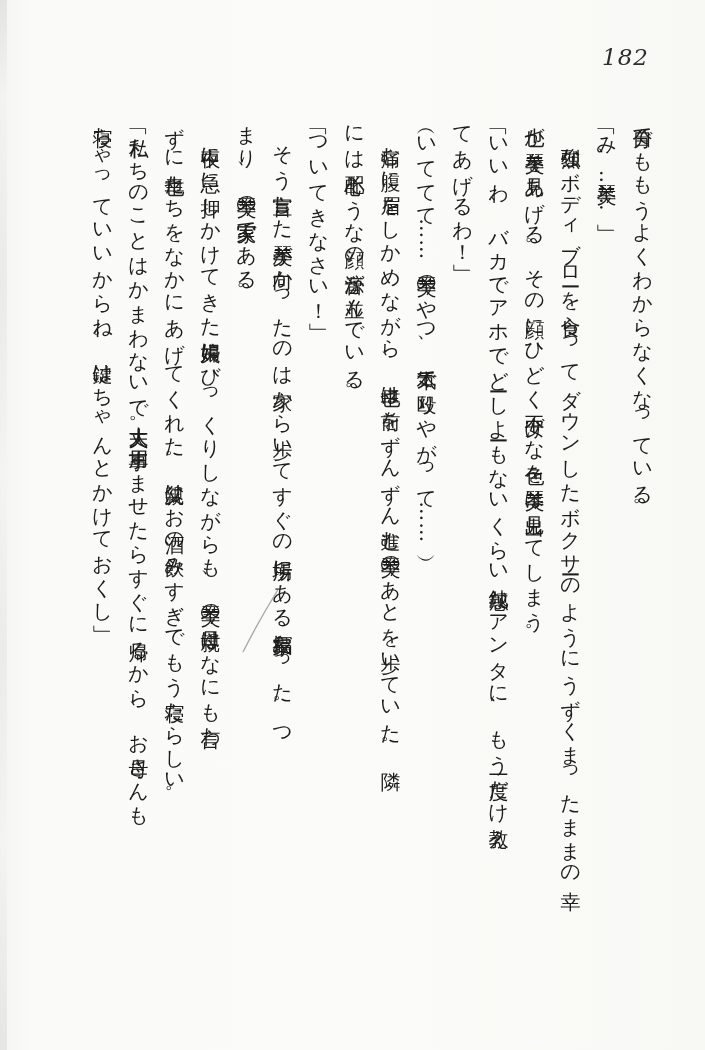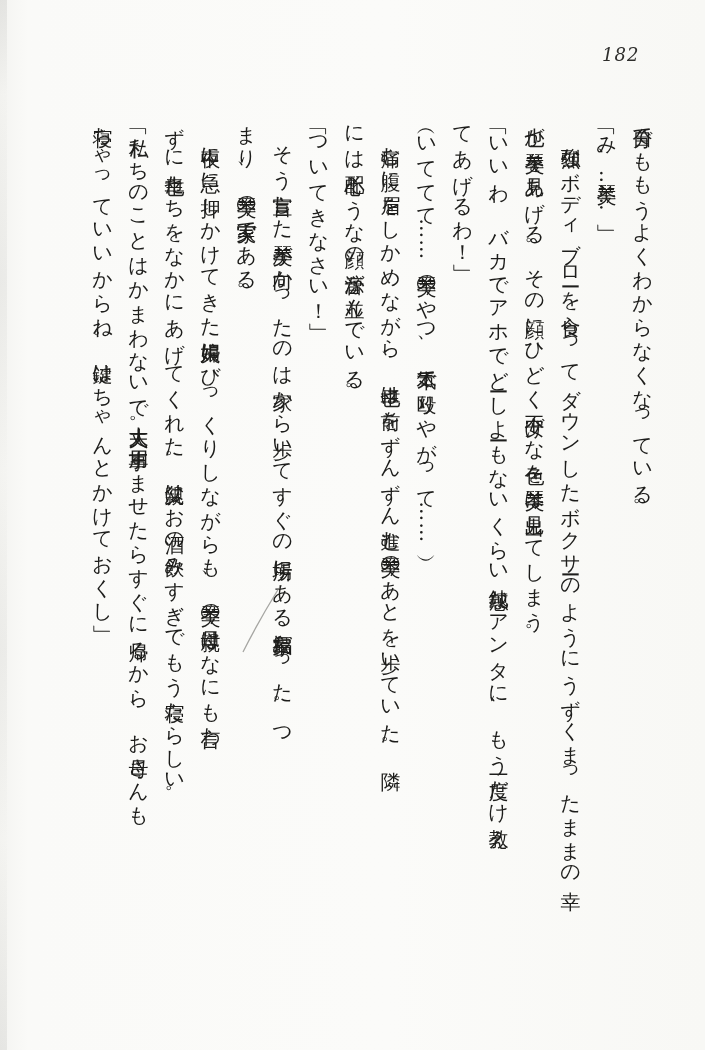--- a/index.html
+++ b/index.html
@@ -35,21 +35,21 @@
         rgba(200,200,198,0.03) 45%,
         rgba(130,130,128,0.15) 62%,
         rgba(200,200,198,0.04) 80%,
         rgba(120,120,118,0.22) 100%);
     opacity: 0.55;
   }
   .page-number {
     position: absolute;
     top: 44px;
     left: 602px;
-    font-size: 18px;
+    font-size: 23px;
     font-style: italic;
     letter-spacing: 1px;
     color: #2e2e2c;
   }
   
   .vtext {
     position: absolute;
     top: 112px;
     right: 44px;
     width: 576px;

